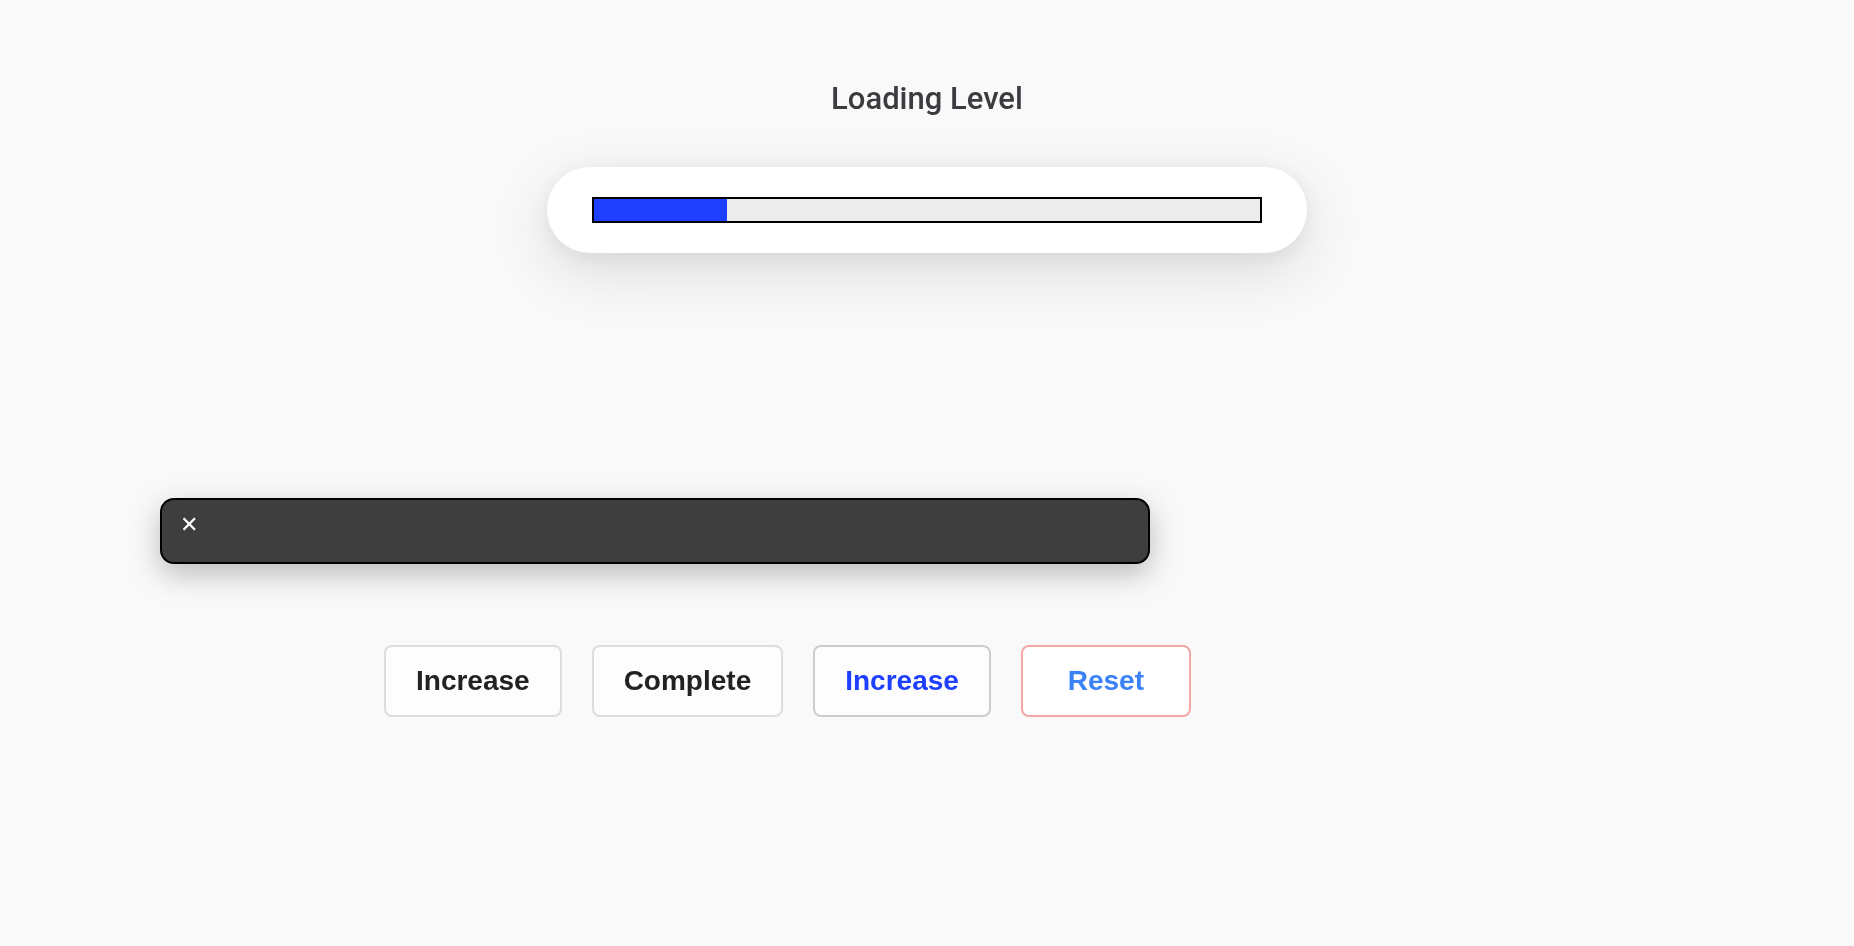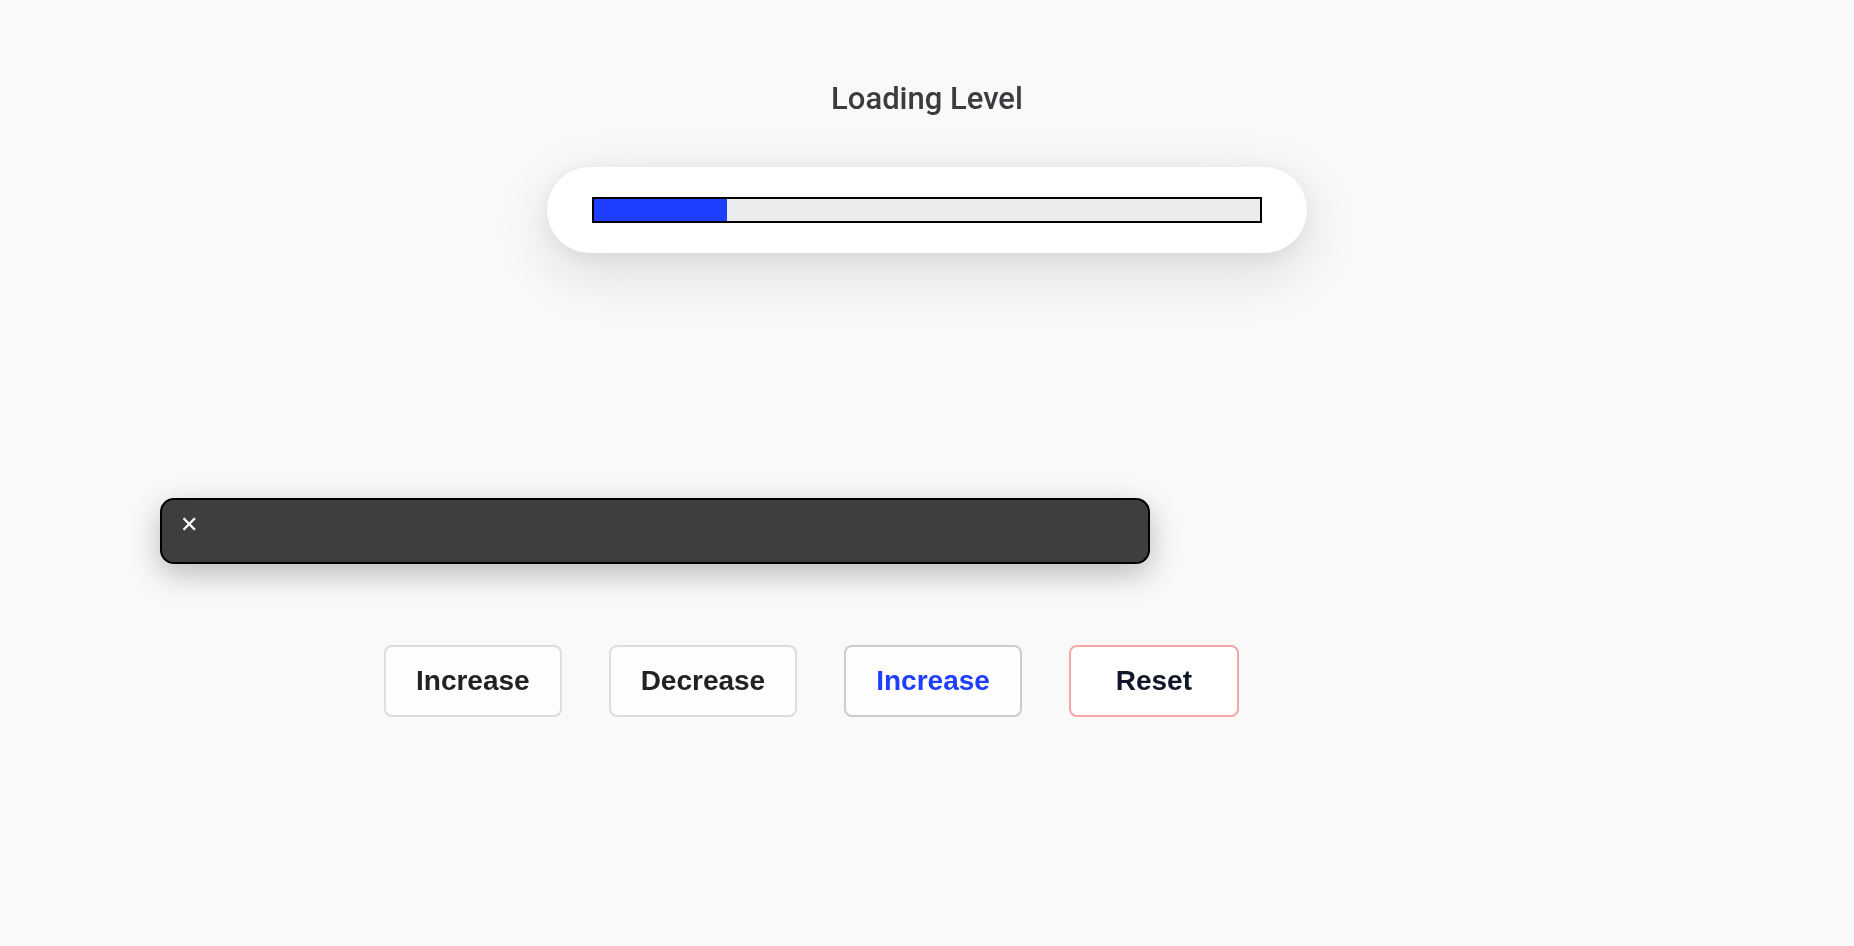--- a/index.html
+++ b/index.html
@@ -47,40 +47,40 @@
     .progress-fill {
       height: 100%;
       background: #1f3fff;
       width: 20%;
     }
     .button-row {
       position: absolute;
       top: 645px;
       left: 384px;
       display: flex;
-      gap: 47px;
+      gap: 30px;
     }
     .btn {
       border: 2px solid #ddd;
       background: #fdfdfd;
       border-radius: 8px;
       padding: 18px 30px;
       font-size: 28px;
       font-weight: 700;
       cursor: pointer;
       min-width: 170px;
       text-align: center;
       color: #222;
     }
     .btn.complete {
       color: #1f3fff;
       border-color: #ccc;
     }
     .btn.reset {
-      color: #0f172a;
+      color: #3b82f6;
       border-color: #f2a6a6;
       background: #fff;
     }
     .tooltip {
       position: absolute;
       top: 498px;
       left: 160px;
       width: 990px;
       background: #3e3e3e;
       border: 2px solid #000;
@@ -108,20 +108,20 @@
   <h2 class="heading">Loading Level</h2>
   <div class="progress-card">
     <div class="progress-outer">
       <div class="progress-fill" style="width:20%"></div>
     </div>
   </div>
 </div>
 
 <div class="button-row">
   <button class="btn">Increase</button>
-  <button class="btn">Decrease</button>
+  <button class="btn">Complete</button>
   <button class="btn complete">Increase</button>
   <button class="btn reset">Reset</button>
 </div>
 
 <div class="tooltip">
   <span class="tooltip-close">✕</span>
 </div>
 
 </body></html>

